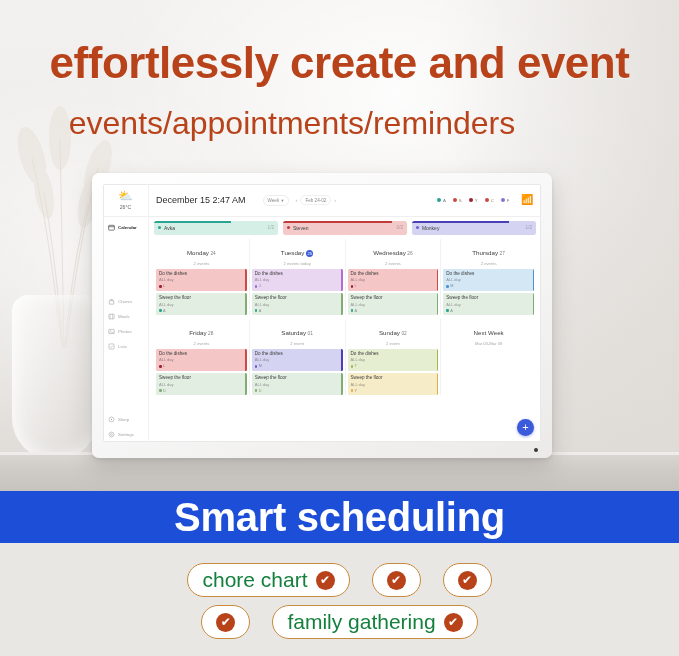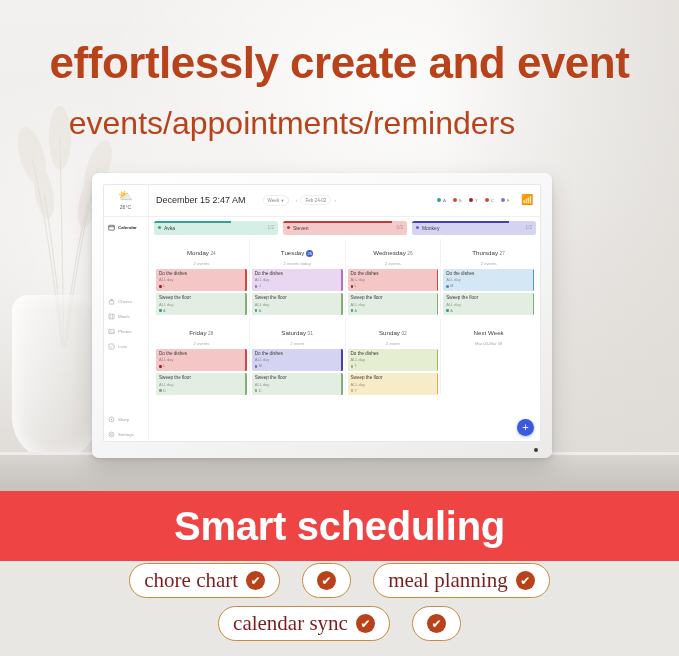--- a/index.html
+++ b/index.html
@@ -154,37 +154,37 @@
   .evt-who .l { font-size: 3.8px; color: rgba(60,60,60,0.55); }
 
   .fab {
     position: absolute; right: 7px; bottom: 6px; width: 17px; height: 17px; border-radius: 50%;
     background: #3b5bdb; color: #fff; display: flex; align-items: center; justify-content: center;
     font-size: 11px; line-height: 11px; box-shadow: 0 1px 3px rgba(59,91,219,0.45);
   }
 
   
   .banner {
-    position: absolute; left: 0; top: 491px; width: 679px; height: 70px;
-    background: #ef4444;
+    position: absolute; left: 0; top: 491px; width: 679px; height: 52px;
+    background: #1d4ed8;
     display: flex; align-items: center; justify-content: center;
   }
   .banner-text {
     font-size: 40px; font-weight: 700; color: #ffffff; letter-spacing: -0.3px;
   }
 
   
   .pills { position: absolute; left: 0; top: 563px; width: 679px; }
   .pill-row { display: flex; justify-content: center; gap: 22px; margin-bottom: 8px; }
   .pill {
     display: inline-flex; align-items: center; gap: 8px;
     border: 1.6px solid #c98a3e; border-radius: 22px;
     padding: 4px 14px; background: #ffffff;
   }
-  .pill-label { font-size: 21px; color: #7f1d1d; font-family: Liberation Serif, serif; }
+  .pill-label { font-size: 21px; color: #15803d; }
   .check {
     width: 19px; height: 19px; border-radius: 50%; background: #b8431b;
     display: inline-flex; align-items: center; justify-content: center;
     color: #fff; font-size: 12px; line-height: 12px; flex: none;
   }
 </style>
 </head>
 <body>
 
 <div class="scene">
@@ -535,26 +535,25 @@
 <div class="pills">
   <div class="pill-row">
     <div class="pill">
       <span class="pill-label">chore chart</span>
       <span class="check">✔</span>
     </div>
     <div class="pill">
       <span class="check">✔</span>
     </div>
     <div class="pill">
-      <span class="pill-label">meal planning</span>
       <span class="check">✔</span>
     </div>
   </div>
   <div class="pill-row">
     <div class="pill">
-      <span class="pill-label">calendar sync</span>
       <span class="check">✔</span>
     </div>
     <div class="pill">
+      <span class="pill-label">family gathering</span>
       <span class="check">✔</span>
     </div>
   </div>
 </div>
 
 </body></html>

